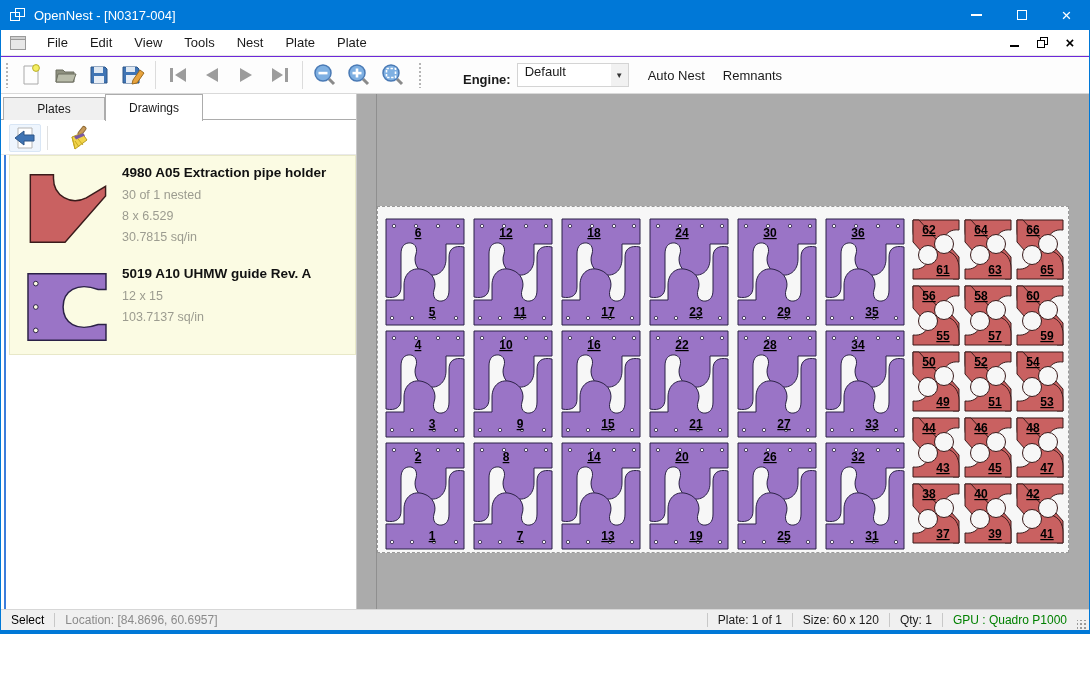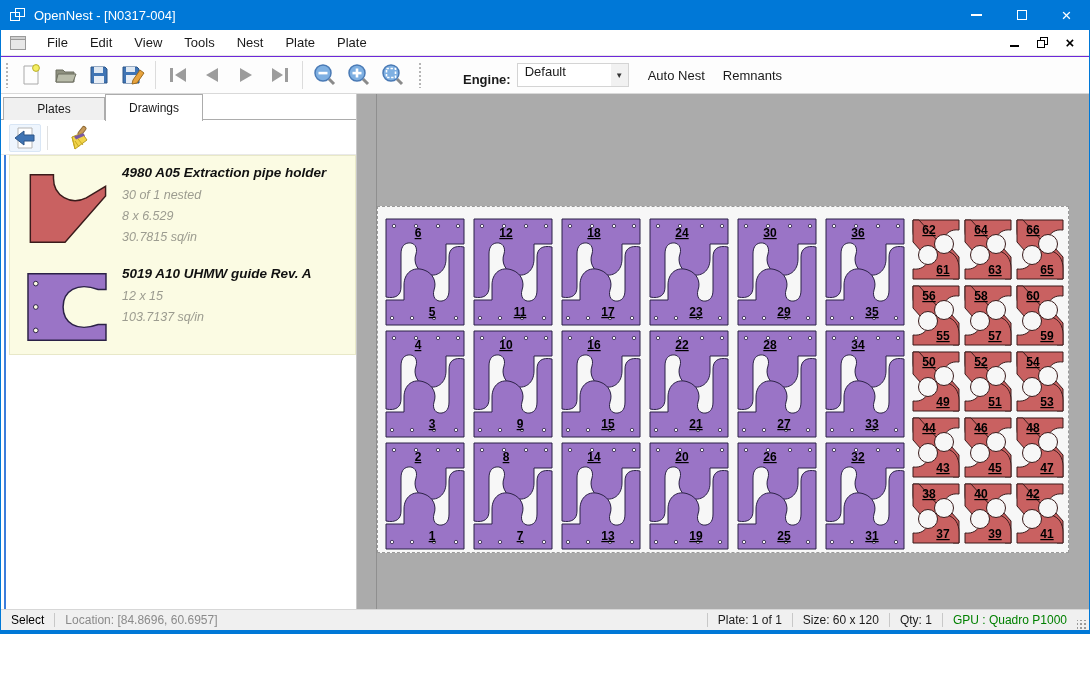--- a/index.html
+++ b/index.html
@@ -59,21 +59,21 @@
   .tab.inactive { left:2px; width:102px;text-align:right; }
   .tab.active { left:104px; width:98px; top:0; height:27px; background:#fff; z-index:2; }
   .side-toolbar { position:absolute; left:0; top:27px; right:0; height:34px; background:#fff;
                   display:flex; align-items:center; border-bottom:1px solid #e9e9e9; }
   .side-btn { width:32px; height:28px; margin-left:8px; display:flex; align-items:center; justify-content:center;
               border:1px solid #d9e6f5; background:#eef5fd; border-radius:2px; }
   .side-btn.plain { border-color:transparent; background:transparent; }
   .side-sep { width:1px; height:24px; background:#e0e0e0; margin:0 6px; }
   .drawing-list { position:absolute; left:0; top:61px; right:0; bottom:0; background:#fff; }
   .list-accent { position:absolute; left:3px; top:0; width:2px; bottom:0; background:#3d7edb; }
-  .list-items { position:absolute; left:8px; right:0; top:0; background:#fbfbe3; border:1px solid #e8e8c8;font-style:italic; }
+  .list-items { position:absolute; left:8px; right:0; top:0; background:#fbfbe3; border:1px solid #e8e8c8; }
   .drawing-item { display:flex; padding:7px 6px 8px 6px; }
   .thumb-box { width:100px; min-width:100px; display:flex; align-items:flex-start; justify-content:center; padding-top:4px; }
   .drawing-info { padding-left:6px; padding-top:2px; }
   .drawing-title { font-weight:bold; font-size:13.5px; color:#111; margin-bottom:5px; }
   .drawing-sub { color:#9c9c90; font-size:12.5px; line-height:21px; }
 
   
   .canvas { position:absolute; left:356px; top:94px; right:0; bottom:25px; background:#ababab; overflow:hidden; }
   .canvas-vline { position:absolute; left:19px; top:0; bottom:0; width:1px; background:#8f8f8f; }
   .plate { position:absolute; left:20px; top:112px; width:692px; height:347px; background:#f7f7f7;

